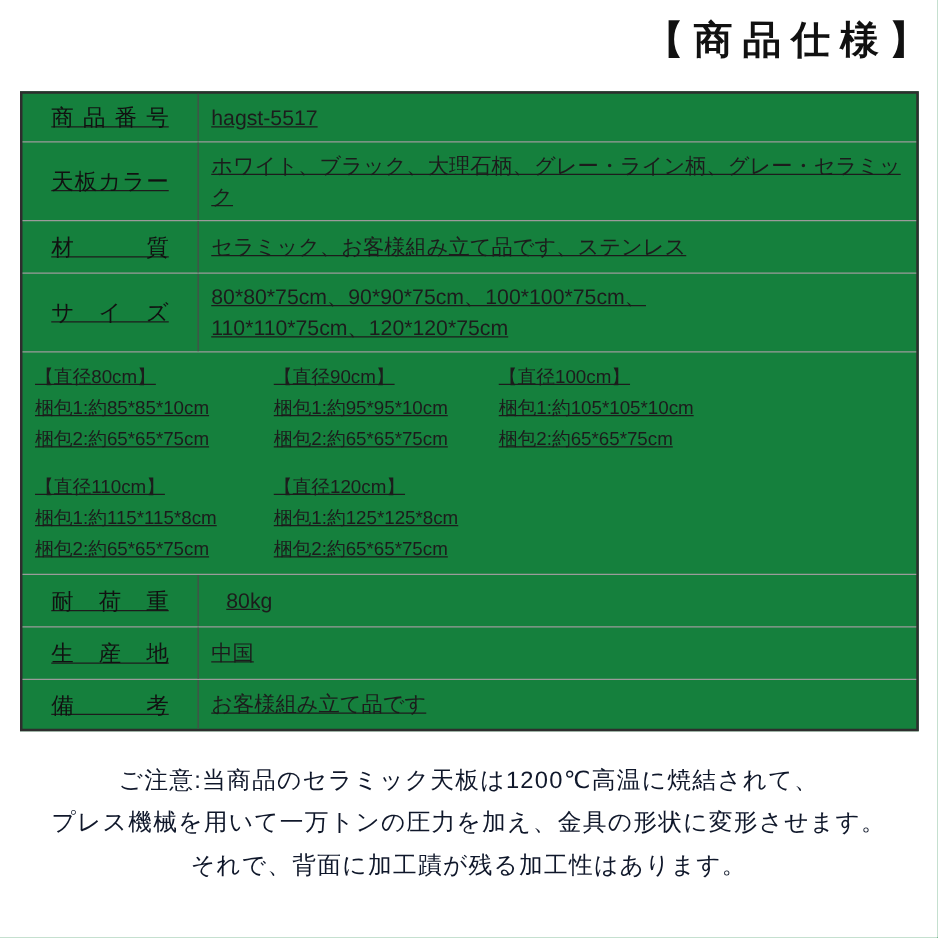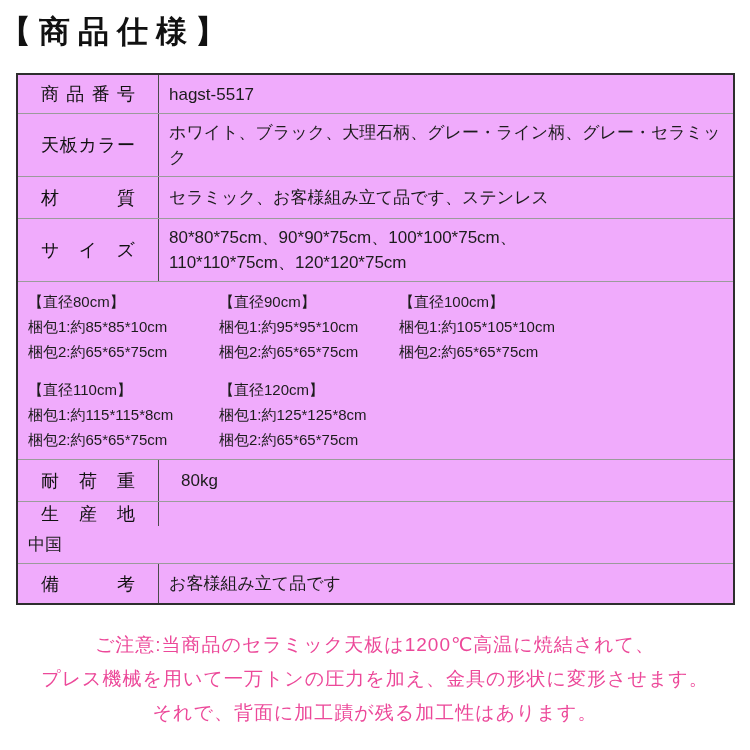--- a/index.html
+++ b/index.html
@@ -6,32 +6,33 @@
   html, body {
     margin: 0; padding: 0;
     width: 750px; height: 750px;
     background: #ffffff;
     font-family: "Liberation Sans", "DejaVu Sans", sans-serif;
     color: #1c1c1c;
   }
   .page { width: 750px; height: 750px; overflow: hidden; }
 
   .title {
-    text-align: left;
+    text-align: right;
     font-size: 31px;
     font-weight: bold;
     letter-spacing: 8px;
     padding-top: 11px;
     color: #111111;
   }
 
   .spec-table {
     margin: 20px 15px 12px 16px;
     border: 2px solid #2e2e2e;
-    background: #f0abfc;
+    background: #15803d;
+    text-decoration: underline;
   }
   .s-row { display: flex; border-top: 1px solid #9b9b9b; }
   .s-row:first-child { border-top: none; }
 
   .s-label {
     width: 141px; min-width: 141px;
     border-right: 1px solid #4a4a4a;
     display: flex; align-items: center;
     padding: 0 23px;
     font-size: 18px;
@@ -50,21 +51,21 @@
     font-size: 17px;
     line-height: 25px;
   }
 
   .h-r1 { min-height: 38px; }
   .h-r2 { min-height: 40px; }
   .h-r3 { min-height: 42px; }
   .h-r4 { min-height: 58px; }
   .h-r5 { min-height: 166px; }
   .h-r6 { min-height: 42px; gap: 12px; }
-  .h-r7 { min-height: 42px; flex-direction: column; }
+  .h-r7 { min-height: 42px; }
   .h-r8 { min-height: 40px; }
 
   .pack-value { font-size: 15px; line-height: 25px; padding-top: 7px; padding-bottom: 7px; }
   .pack-group { display: flex; align-items: center; }
   .pack-group + .pack-group { margin-top: 13px; }
   .pack-col0 { width: 191px; }
   .pack-col1 { width: 180px; }
   .pack-col2 { flex: 1; }
   .pack-heading { }
 
@@ -182,19 +183,19 @@
       <div class="s-label">
           <div class="jl">備考</div>
         </div>
       <div class="s-value">
           <div>お客様組み立て品です</div>
         </div>
     </div>
 
   </div>
 
-  <div class="notice" style="color: #ec4899;">
+  <div class="notice" style="color: #0f172a;">
     <div>ご注意:当商品のセラミック天板は1200℃高温に焼結されて、</div>
     <div>プレス機械を用いて一万トンの圧力を加え、金具の形状に変形させます。</div>
     <div>それで、背面に加工蹟が残る加工性はあります。</div>
   </div>
 
 </div>
 
 </body></html>

